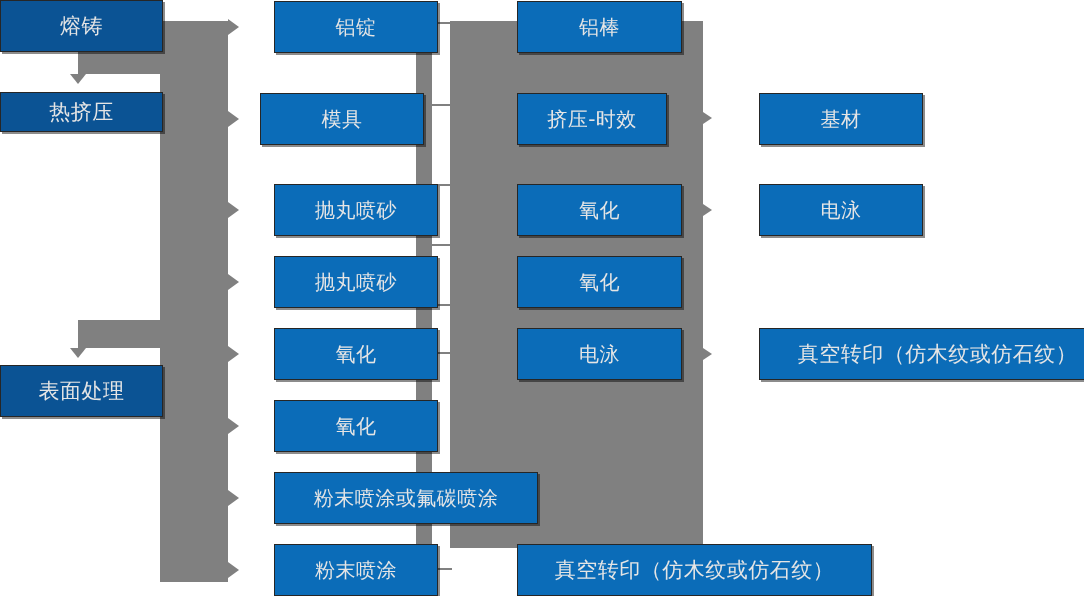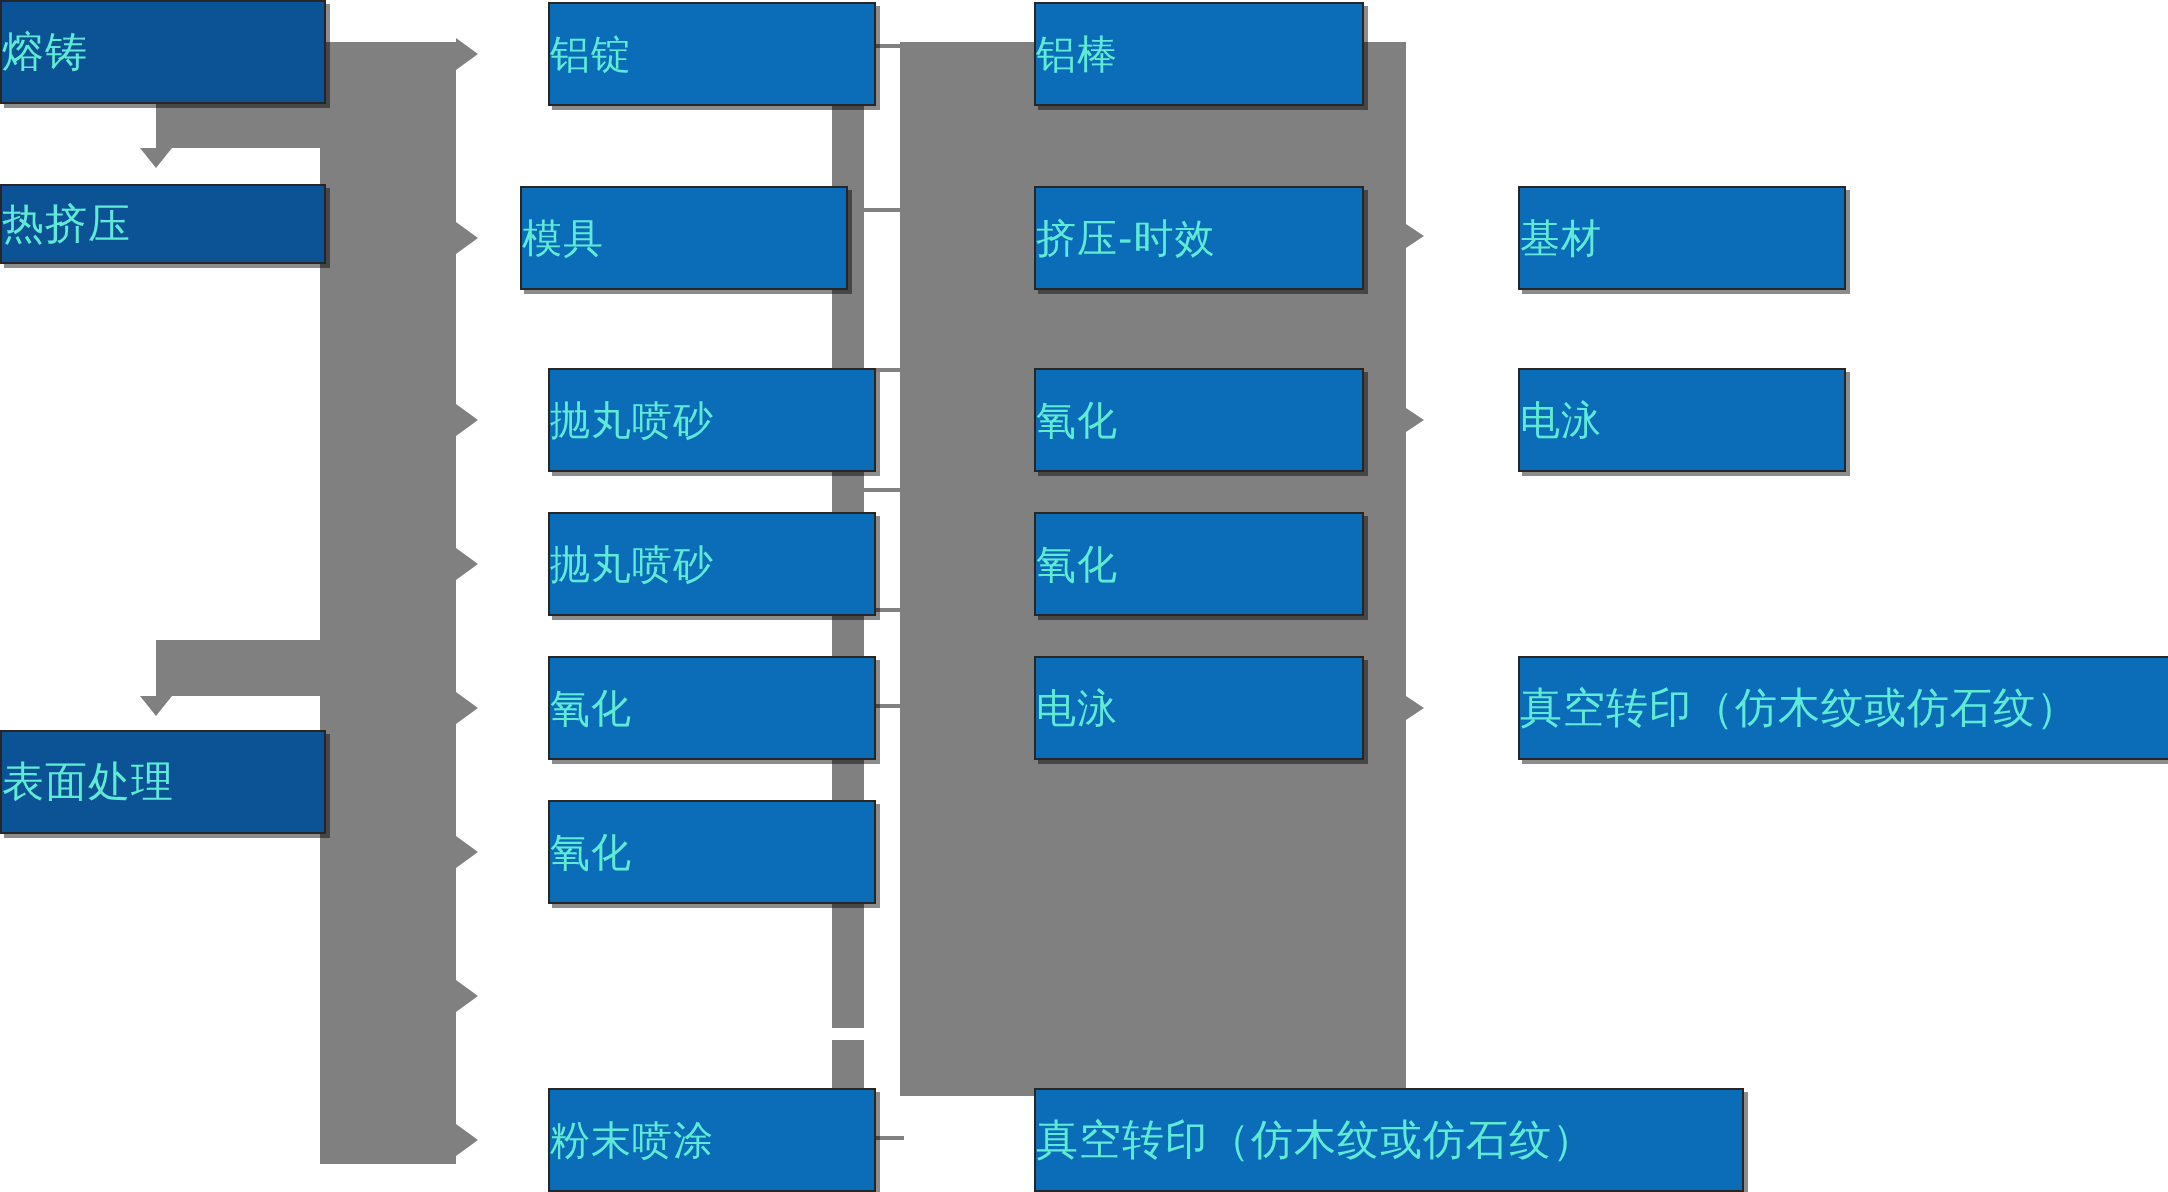--- a/index.html
+++ b/index.html
@@ -31,22 +31,22 @@
     border-top:6px solid transparent;
     border-bottom:6px solid transparent;
     border-left:9px solid #808080;
   }
   .sm-line{position:absolute;background:#808080;height:2px;}
 
   
   .box{
     position:absolute;
     box-sizing:border-box;
-    display:flex;align-items:center;justify-content:flex-start;
-    color:#5eead4;
+    display:flex;align-items:center;justify-content:center;
+    color:#e5e5e5;
     border:1px solid #262626;
     box-shadow:2px 2px 0 rgba(0,0,0,0.45);
     white-space:nowrap;
     line-height:1;
     letter-spacing:0.5px;
   }
   .box.dark{background:#0b5394;}
   .box.light{background:#0b6cb8;margin-left:32px;}
   .t20{font-size:20px;}
   .t21{font-size:21px;}
@@ -114,28 +114,31 @@
   </div>
   <div class="box light t20" style="left:242px;top:256px;width:164px;height:52px;">
     <span>抛丸喷砂</span>
   </div>
   <div class="box light t20" style="left:242px;top:328px;width:164px;height:52px;">
     <span>氧化</span>
   </div>
   <div class="box light t20" style="left:242px;top:400px;width:164px;height:52px;">
     <span>氧化</span>
   </div>
+  <div class="box light t20" style="left:242px;top:472px;width:264px;height:52px;">
+    <span>粉末喷涂或氟碳喷涂</span>
+  </div>
   <div class="box light t20" style="left:242px;top:544px;width:164px;height:52px;">
     <span>粉末喷涂</span>
   </div>
 
   <div class="box light t20" style="left:485px;top:1px;width:165px;height:52px;">
     <span>铝棒</span>
   </div>
-  <div class="box light t20" style="left:485px;top:93px;width:165px;height:52px;">
+  <div class="box light t20" style="left:485px;top:93px;width:150px;height:52px;">
     <span>挤压-时效</span>
   </div>
   <div class="box light t20" style="left:485px;top:184px;width:165px;height:52px;">
     <span>氧化</span>
   </div>
   <div class="box light t20" style="left:485px;top:256px;width:165px;height:52px;">
     <span>氧化</span>
   </div>
   <div class="box light t20" style="left:485px;top:328px;width:165px;height:52px;">
     <span>电泳</span>

